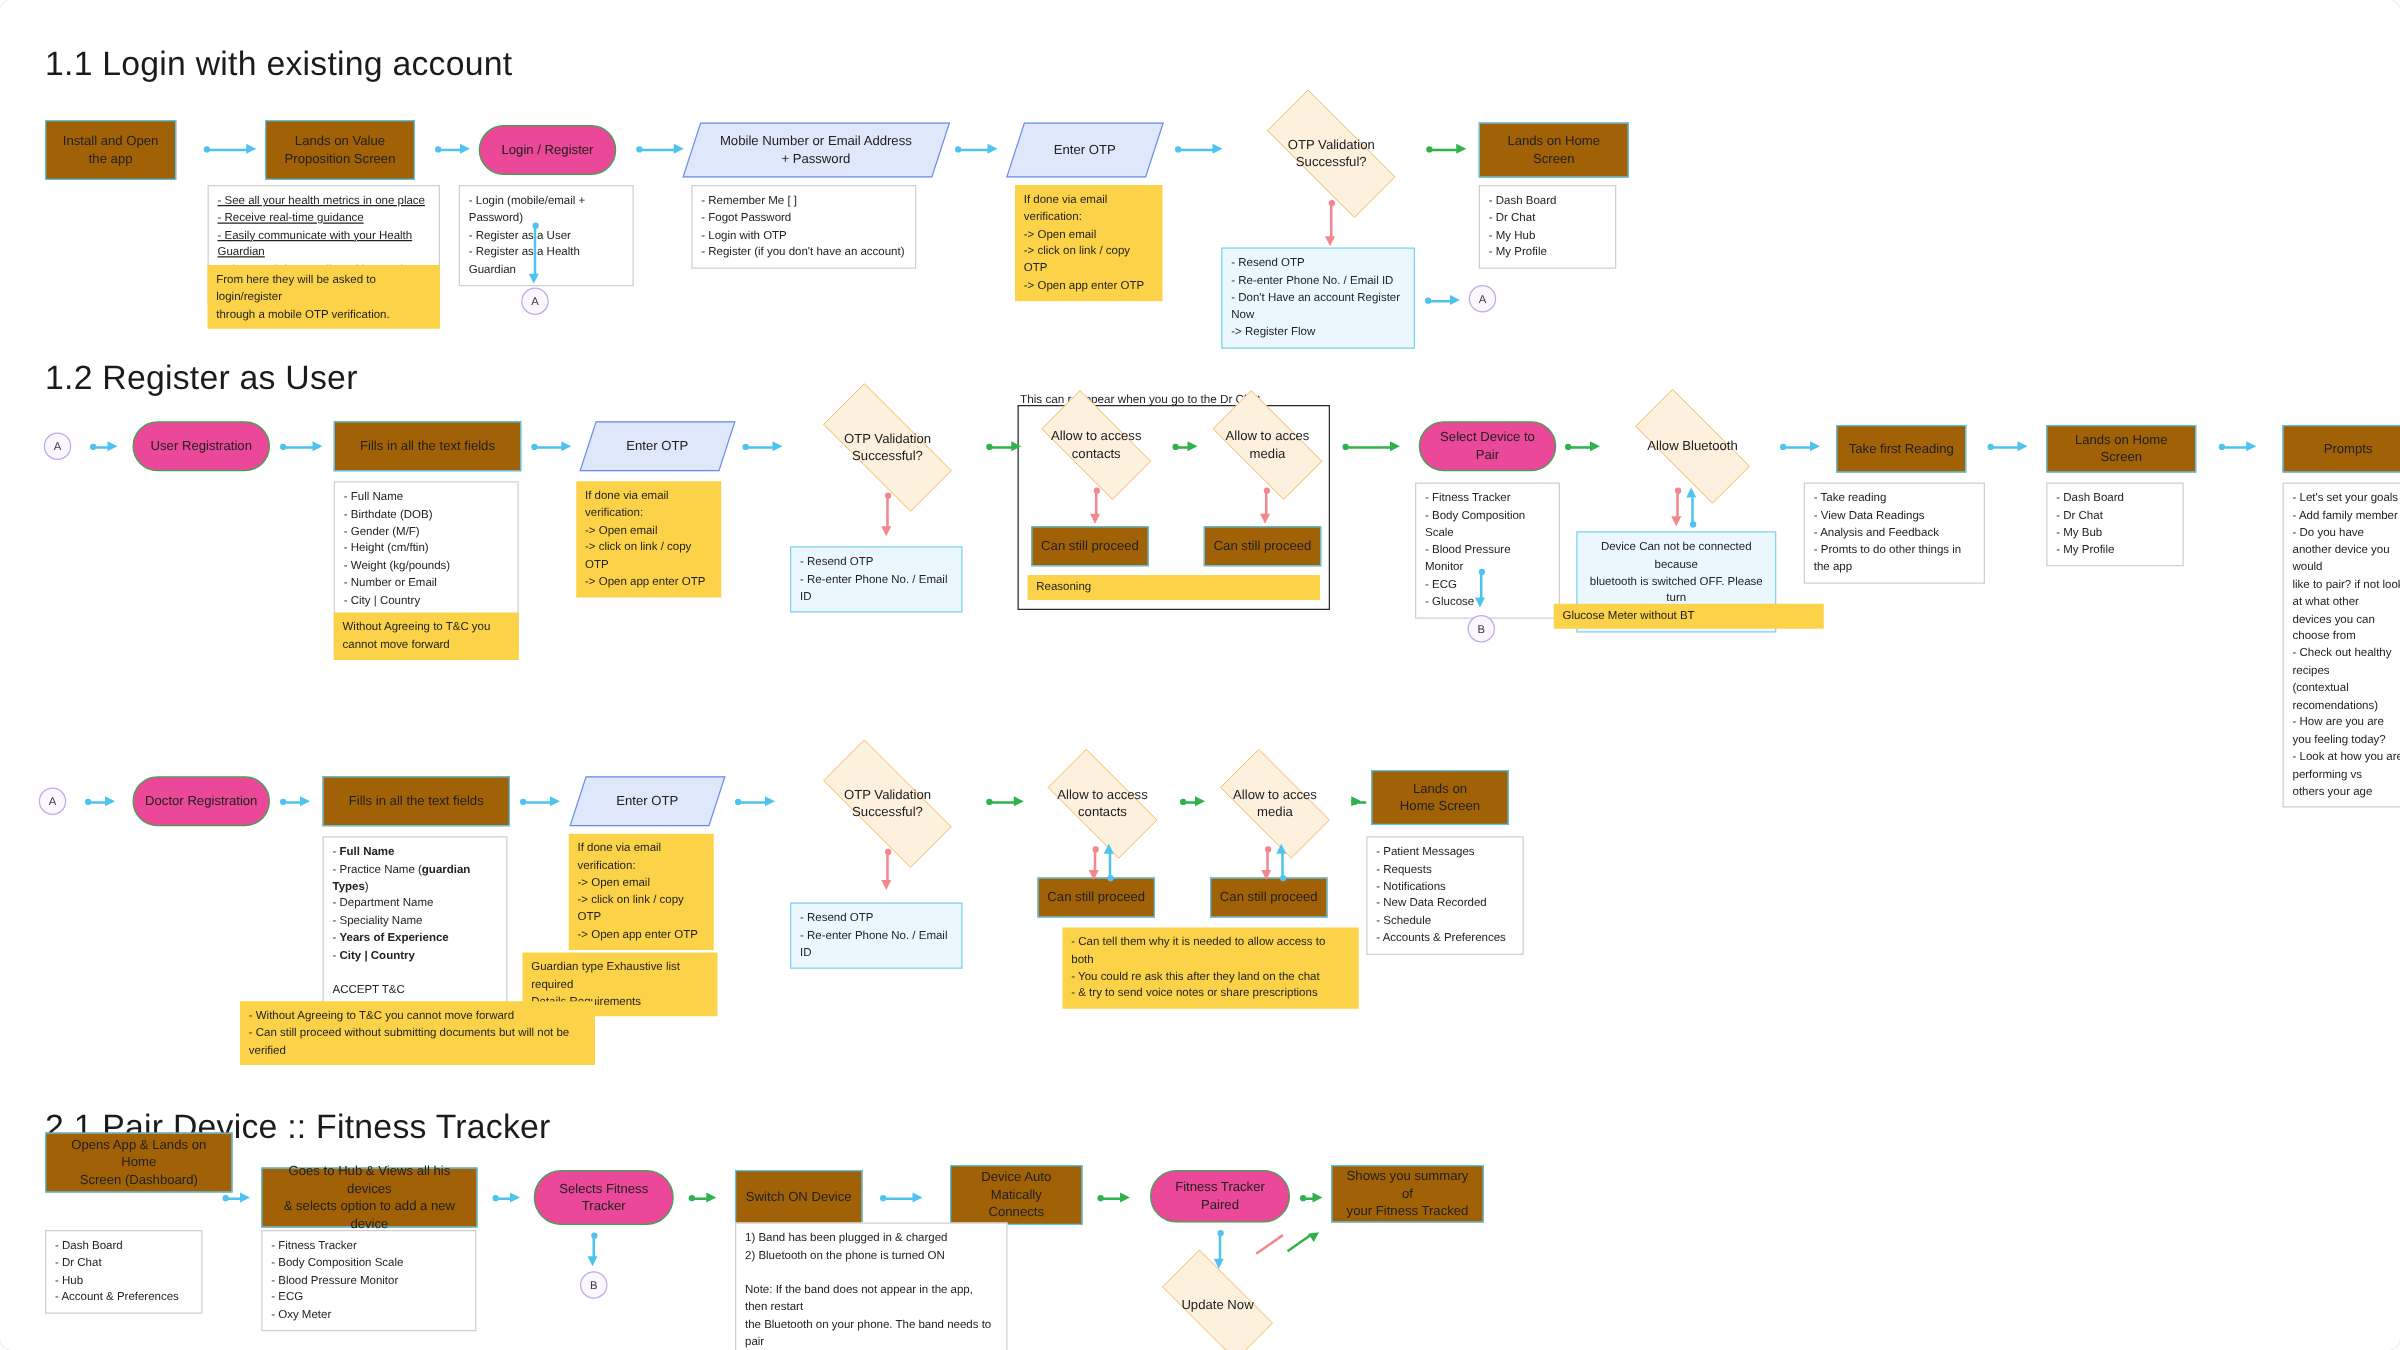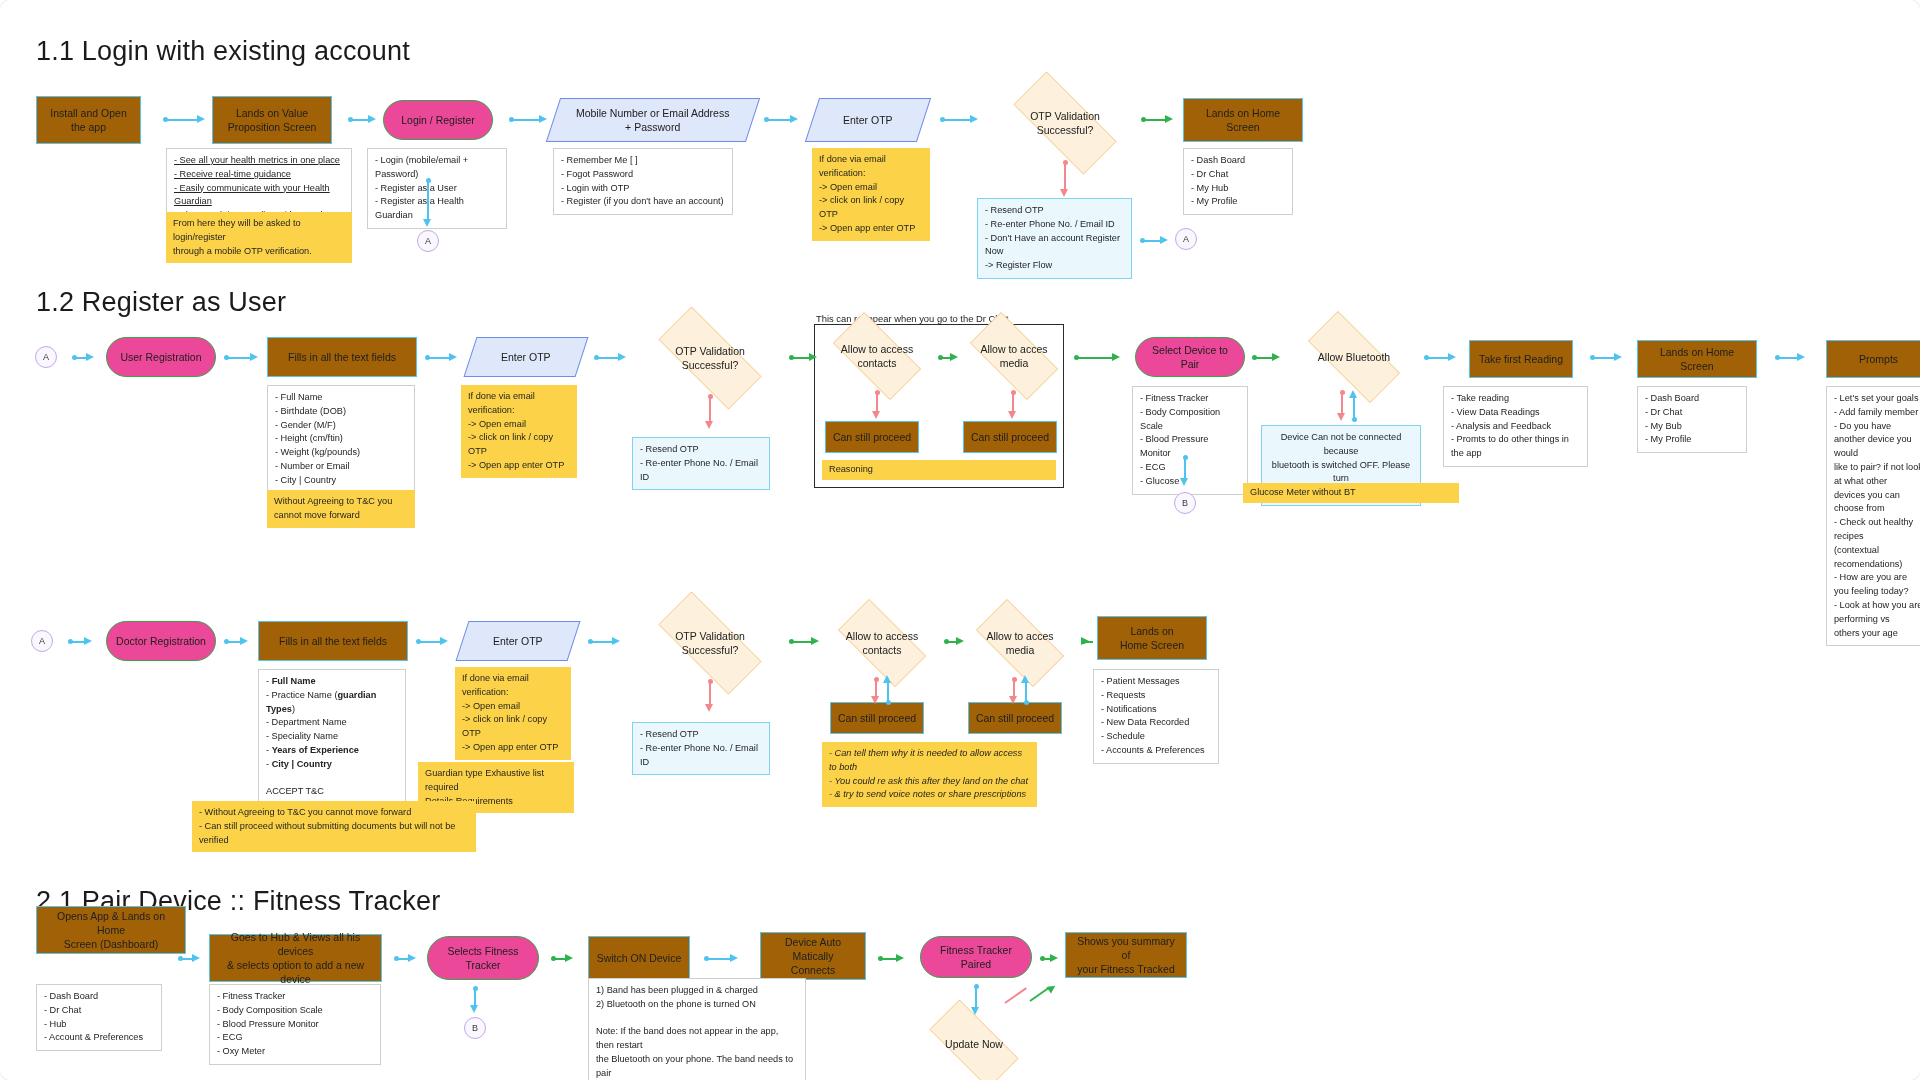--- a/index.html
+++ b/index.html
@@ -486,21 +486,21 @@
   <div class="note note-yellow" style="left:455px; top:667px; width:116px;">If done via email verification:
 -&gt; Open email
 -&gt; click on link / copy OTP
 -&gt; Open app enter OTP</div>
   <div class="note note-yellow" style="left:418px; top:762px; width:156px;">Guardian type Exhaustive list required
 Details Requirements</div>
   <div class="note note-yellow" style="left:192px; top:801px; width:284px;">- Without Agreeing to T&amp;C you cannot move forward
 - Can still proceed without submitting documents but will not be verified</div>
   <div class="note note-blue" style="left:632px; top:722px; width:138px;">- Resend OTP
 - Re-enter Phone No. / Email ID</div>
-  <div class="note note-yellow" style="left:822px; top:742px; width:215px;font-style:italic;">- Can tell them why it is needed to allow access to both
+  <div class="note note-yellow" style="left:850px; top:742px; width:237px;">- Can tell them why it is needed to allow access to both
 - You could re ask this after they land on the chat
 - &amp; try to send voice notes or share prescriptions</div>
   <div class="note" style="left:1093px; top:669px; width:126px;">- Patient Messages
 - Requests
 - Notifications
 - New Data Recorded
 - Schedule
 - Accounts &amp; Preferences</div>
 
   <div class="conn">

